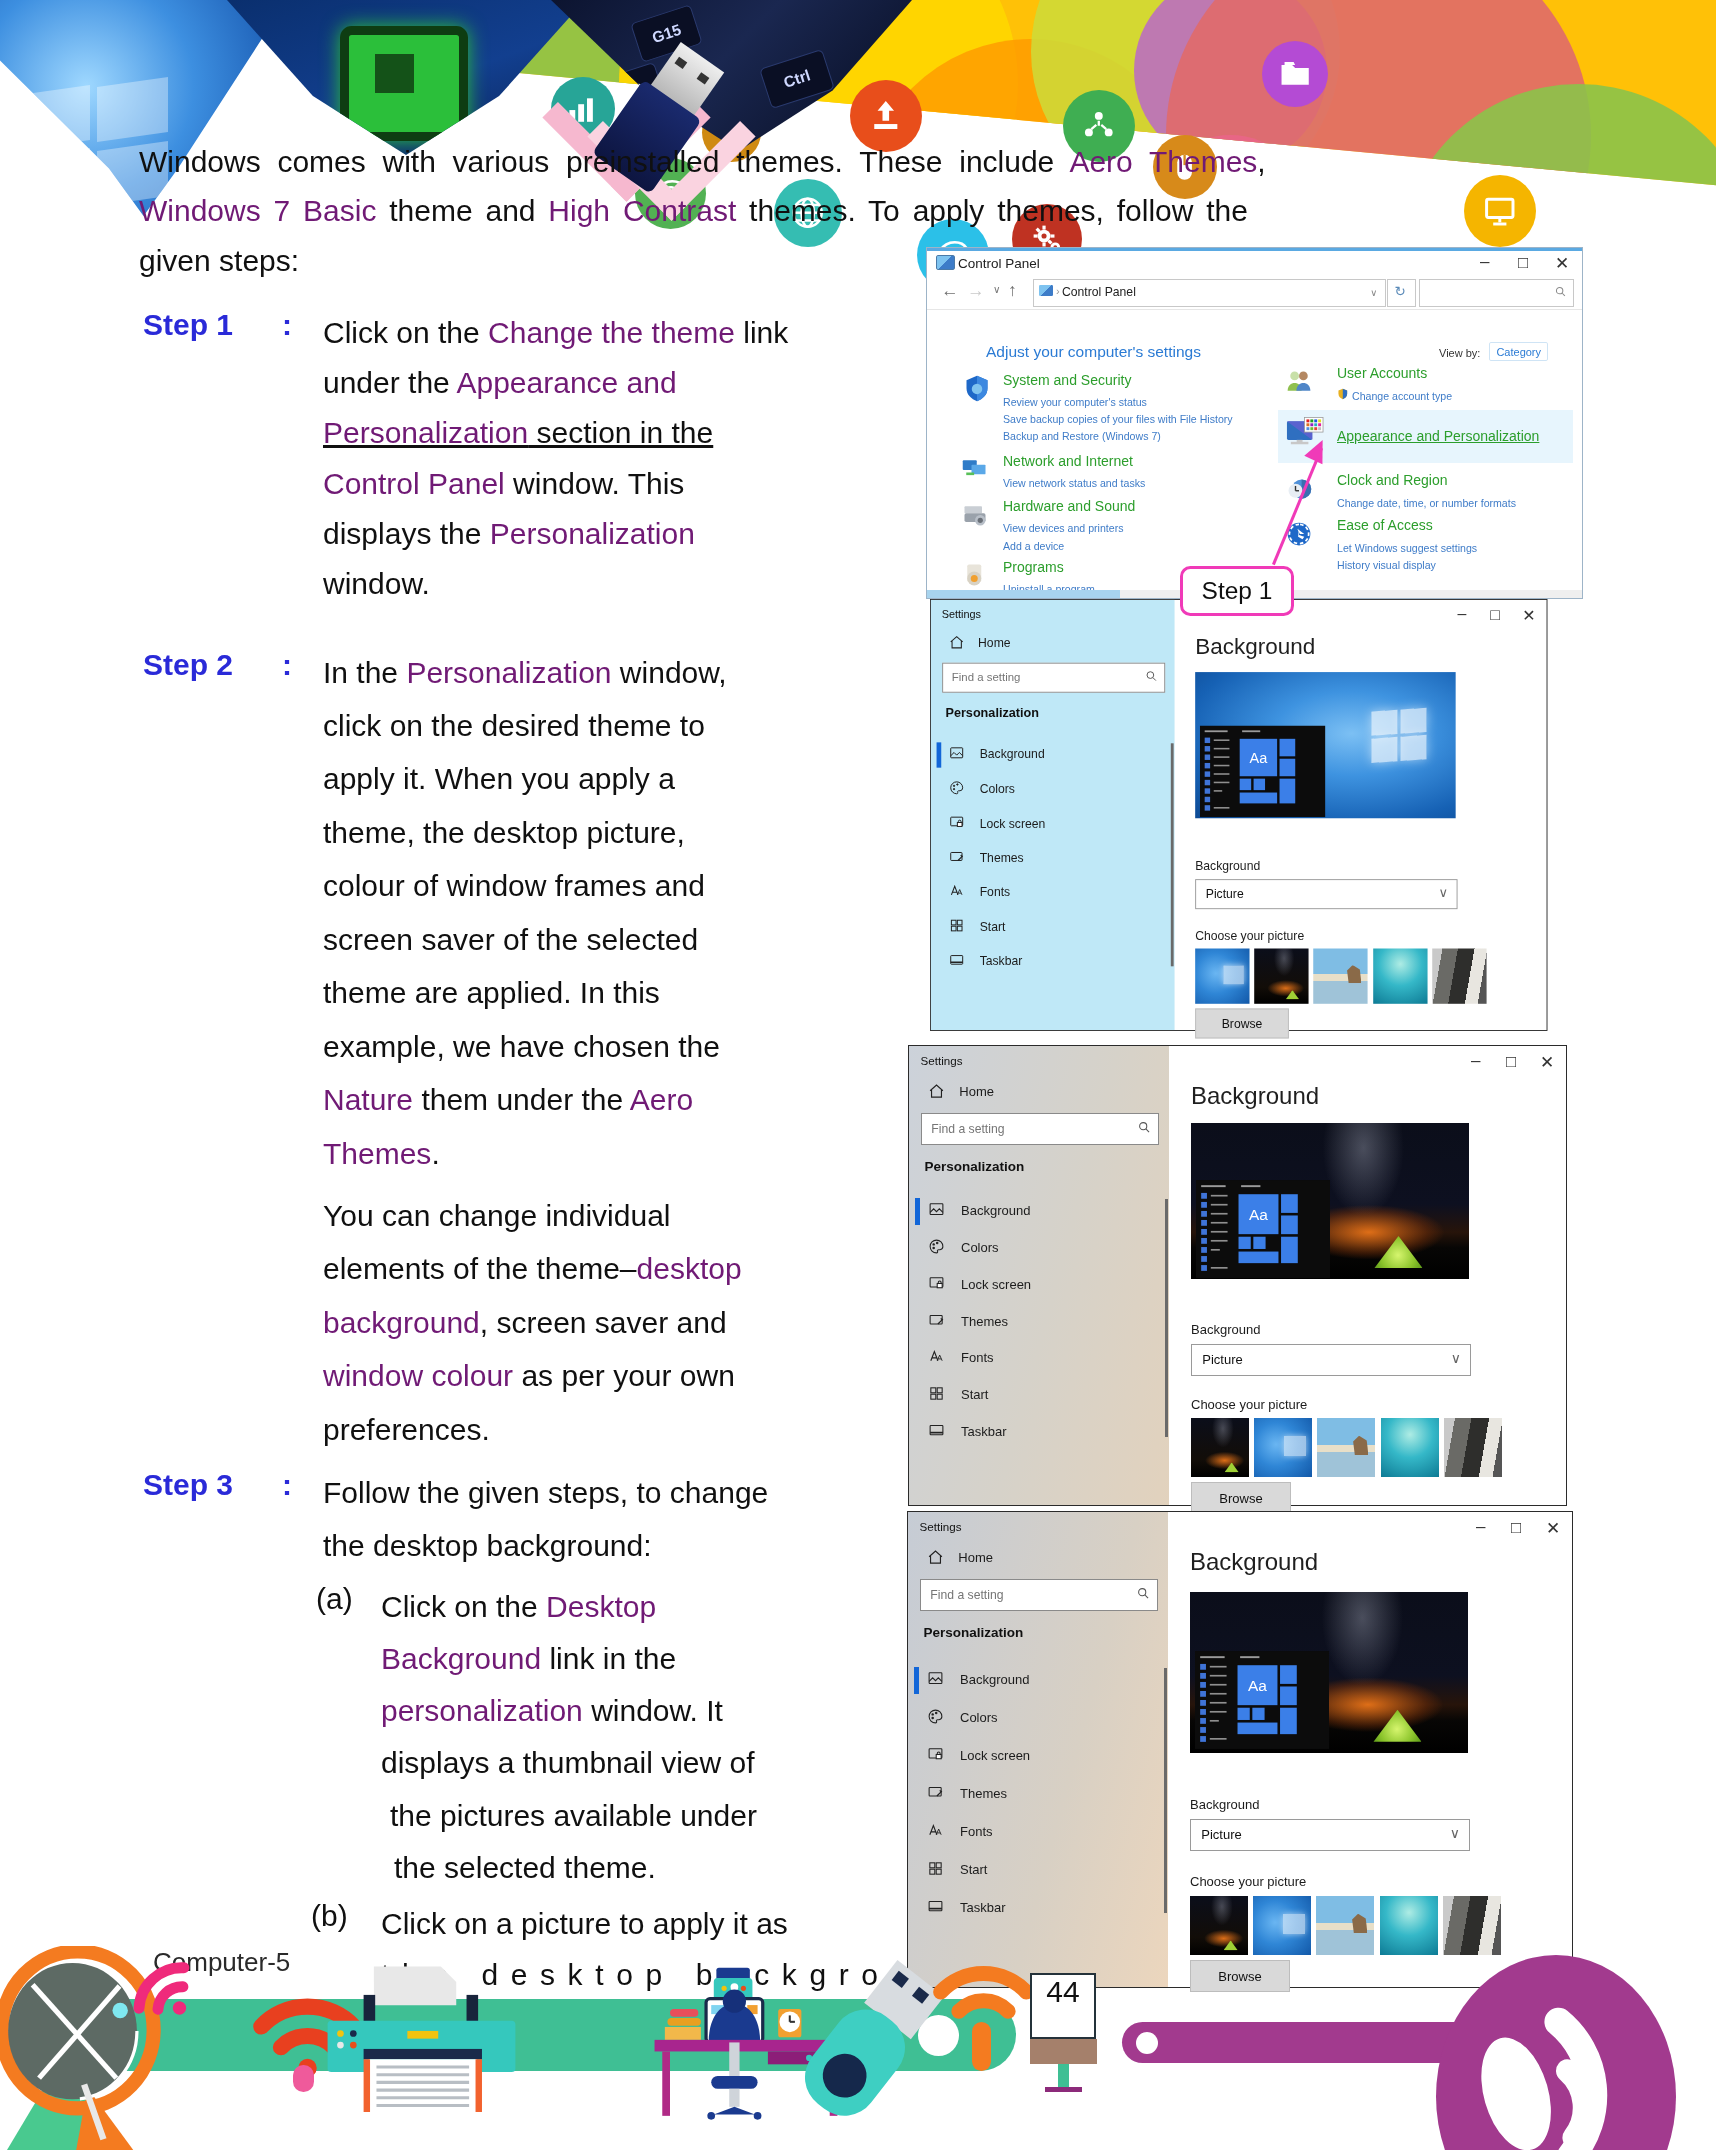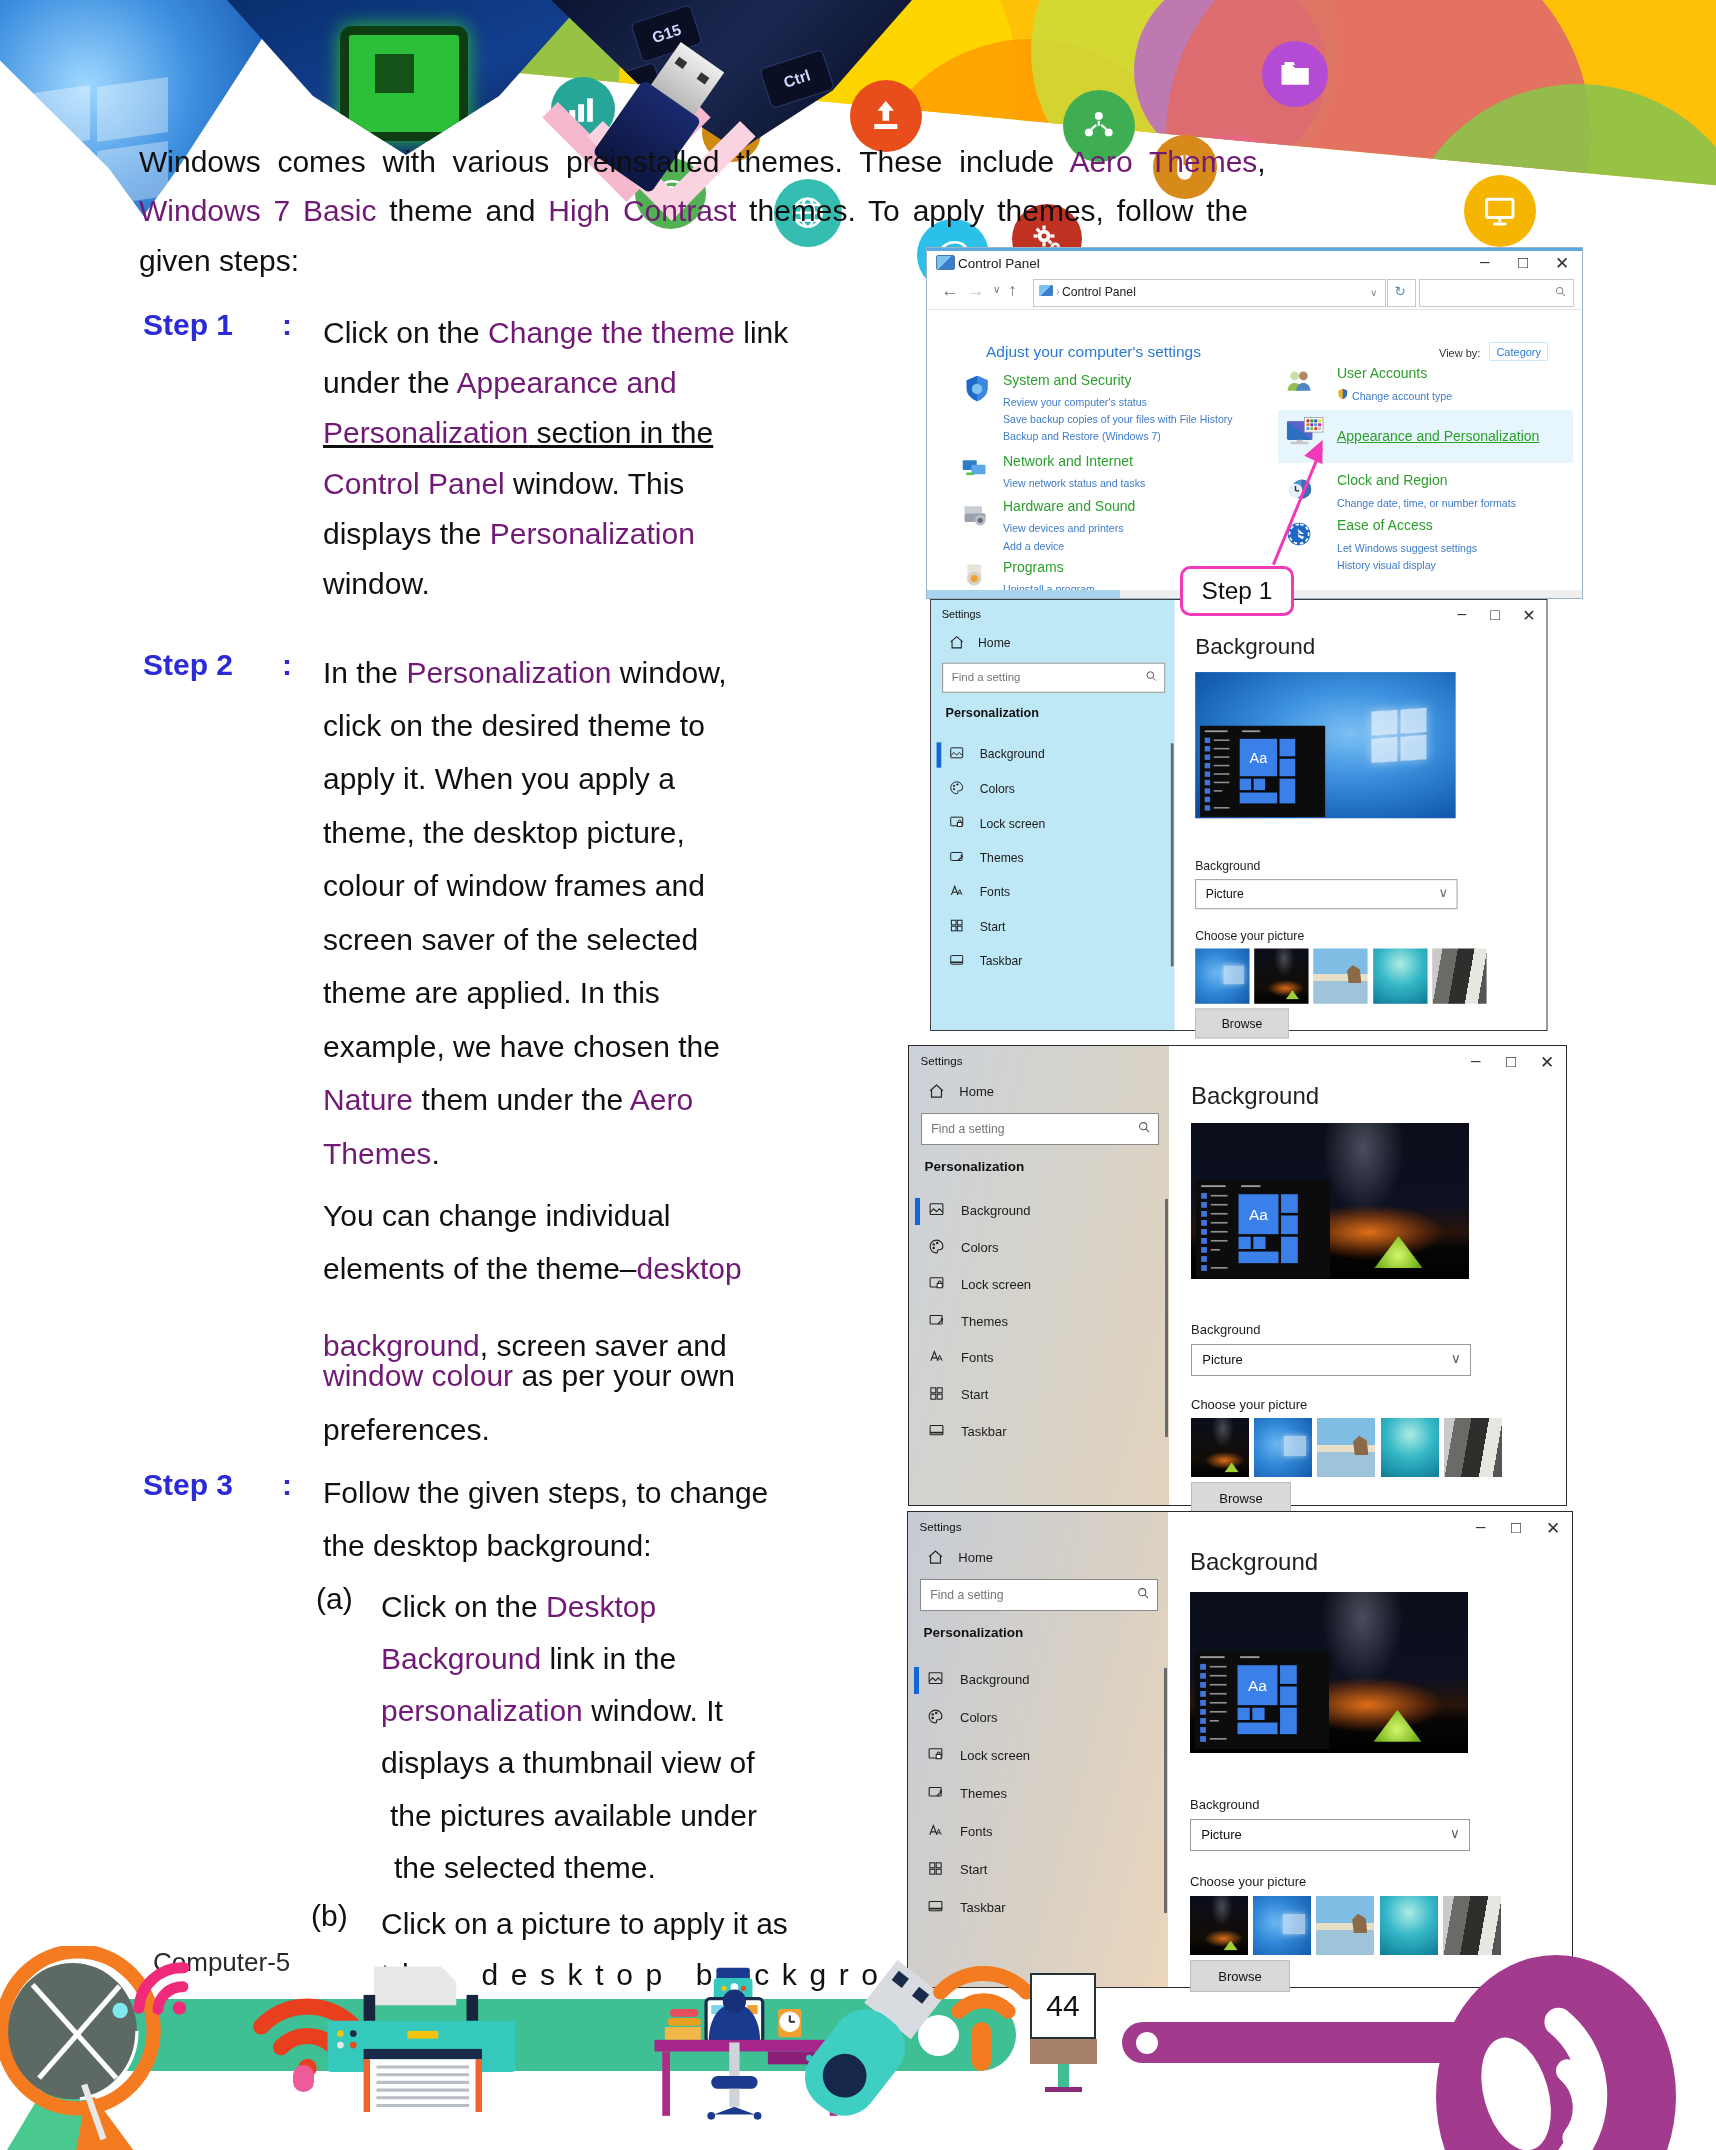--- a/index.html
+++ b/index.html
@@ -131,21 +131,21 @@
   .th-cliff{background:linear-gradient(100deg,#c9c9c9 0 16%,#6a6a66 16% 40%,#2e2e2c 40% 66%,#e8e6e0 66% 86%,#555 86% 100%);}
   .sbrowse{position:absolute;left:282px;width:98px;height:30px;background:#d9d9d9;border:0.6px solid #bdbdbd;
            font-size:13px;color:#111;display:flex;align-items:center;justify-content:center;}
 
   
   #tealbar{left:55px;top:1999px;width:961px;height:72px;background:#3fbf94;border-radius:0 39px 39px 0;}
   #tealbar .hole{position:absolute;right:57px;top:15.5px;width:41px;height:41px;border-radius:50%;background:#fff;}
   #booklabel{left:153px;top:1947px;font-size:26px;color:#2a2a2a;}
   .wifi{position:absolute;}
   #pagesign{left:1030px;top:1973px;width:67px;}
-  #pagesign .board{width:62px;height:62px;background:#fff;border:2.6px solid #24323a;display:flex;align-items:center;justify-content:center;font-size:30px;color:#111;}
+  #pagesign .board{width:62px;height:62px;background:#fff;border:2.6px solid #24323a;display:flex;align-items:flex-start;justify-content:center;font-size:30px;color:#111;}
   #pagesign .brown{width:67px;height:24.5px;background:#a5806b;}
   #pagesign .stem{width:10.3px;height:23px;background:#3fbf94;margin:0 auto;}
   #pagesign .base{width:37px;height:5.2px;background:#8c2a7a;margin:0 auto;}
   #purplebar{left:1122px;top:2022px;width:496px;height:41px;background:#a23a8e;border-radius:20.6px;}
   #purplebar .dot{position:absolute;left:14px;top:9.7px;width:22px;height:22px;border-radius:50%;background:#fff;}
   #plogo{left:1436px;top:1955px;width:240px;height:283px;border-radius:50%;background:#a23a8e;overflow:hidden;}
   #satellite{left:-6.4px;top:1946px;width:206px;height:205px;}
   #greentri{left:6.4px;top:2059px;width:110px;height:92px;clip-path:polygon(50% 0,100% 100%,0 100%);background:#49c98f;}
   #orangetri{left:76px;top:2088px;width:58px;height:63px;clip-path:polygon(20% 0,100% 100%,0 100%);background:#f47b20;}
 </style>
@@ -318,21 +318,21 @@
   <div class="tline" style="left:323px;top:915px;"><span>screen saver of the selected</span></div>
   <div class="tline" style="left:323px;top:968px;"><span>theme are applied. In this</span></div>
   <div class="tline" style="left:323px;top:1022px;"><span>example, we have chosen the</span></div>
   <div class="tline" style="left:323px;top:1075px;"><span class="hl">Nature</span><span> them under the </span><span class="hl">Aero</span></div>
   <div class="tline" style="left:323px;top:1129px;"><span class="hl">Themes</span><span>.</span></div>
 </div>
 
 <div>
   <div class="tline" style="left:323px;top:1191px;"><span>You can change individual</span></div>
   <div class="tline" style="left:323px;top:1244px;"><span>elements of the theme–</span><span class="hl">desktop</span></div>
-  <div class="tline" style="left:323px;top:1298px;margin-top:23px;"><span class="hl">background</span><span>, screen saver and</span></div>
+  <div class="tline" style="left:323px;top:1298px;"><span class="hl">background</span><span>, screen saver and</span></div>
   <div class="tline" style="left:323px;top:1351px;"><span class="hl">window colour</span><span> as per your own</span></div>
   <div class="tline" style="left:323px;top:1405px;"><span>preferences.</span></div>
 </div>
 
 <div class="steplabel" style="left:143px;top:1468px;">Step 3</div>
 <div class="steplabel" style="left:282px;top:1468px;">:</div>
 <div>
   <div class="tline" style="left:323px;top:1468px;"><span>Follow the given steps, to change</span></div>
   <div class="tline" style="left:323px;top:1521px;"><span>the desktop background:</span></div>
 </div>

